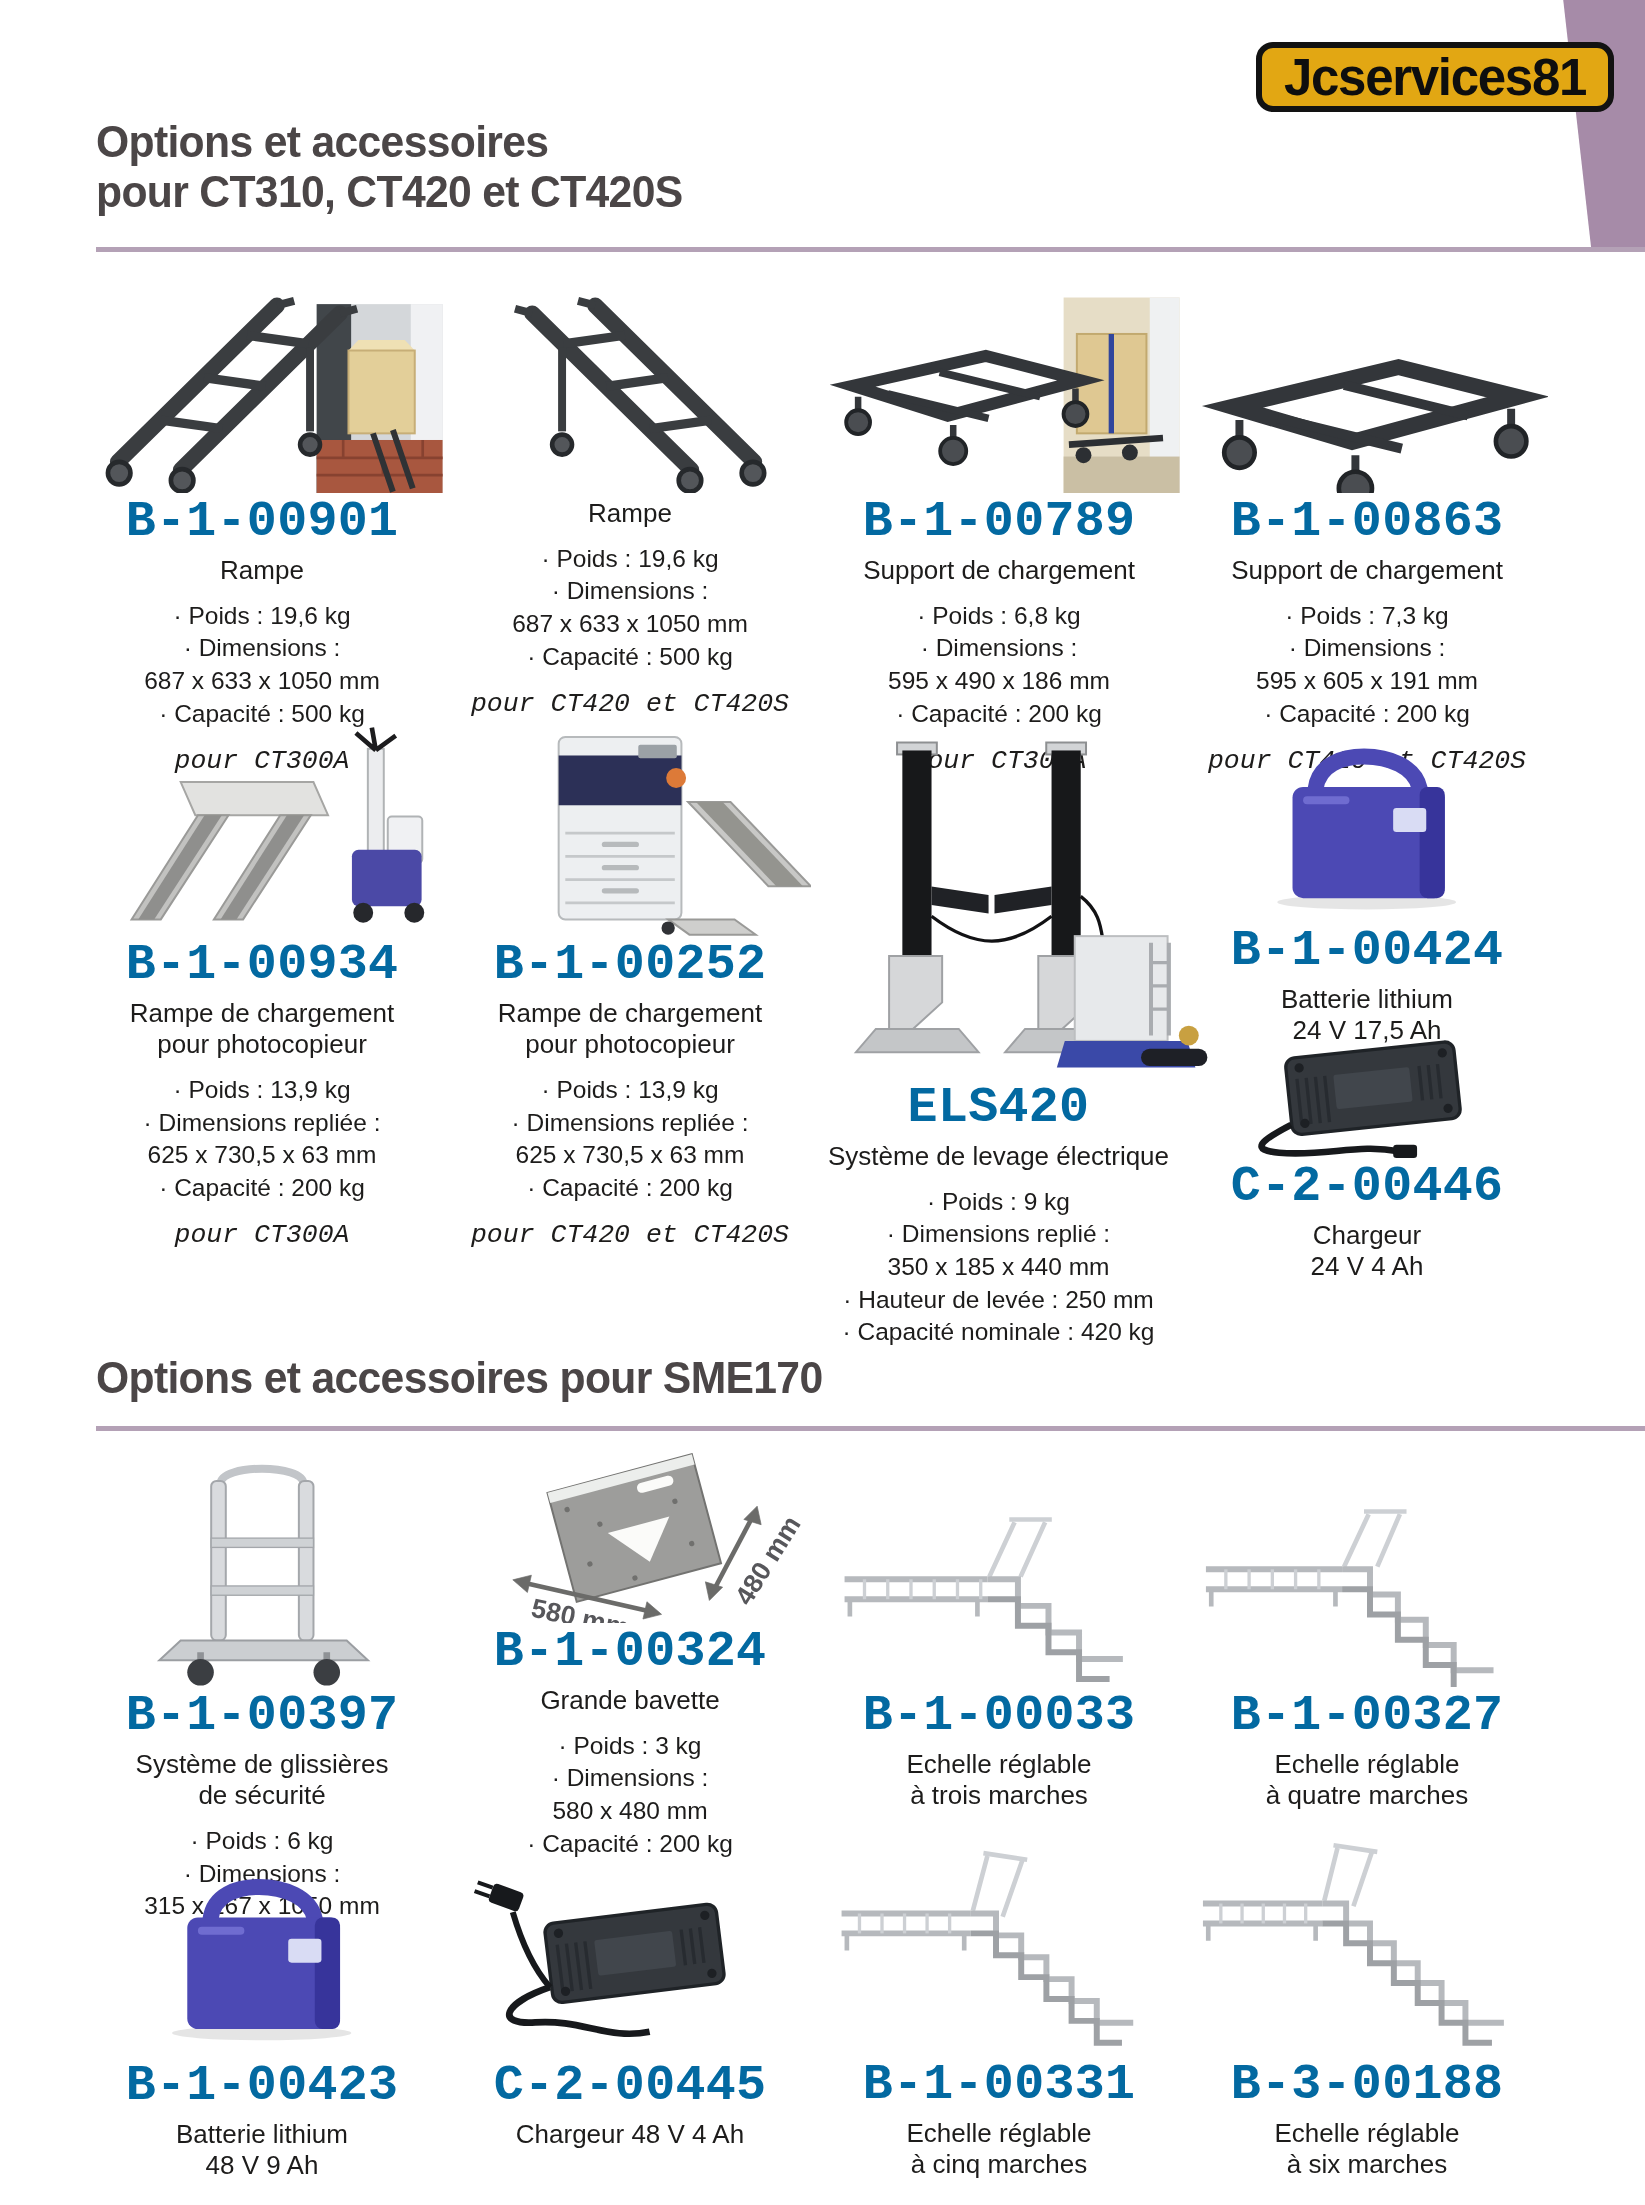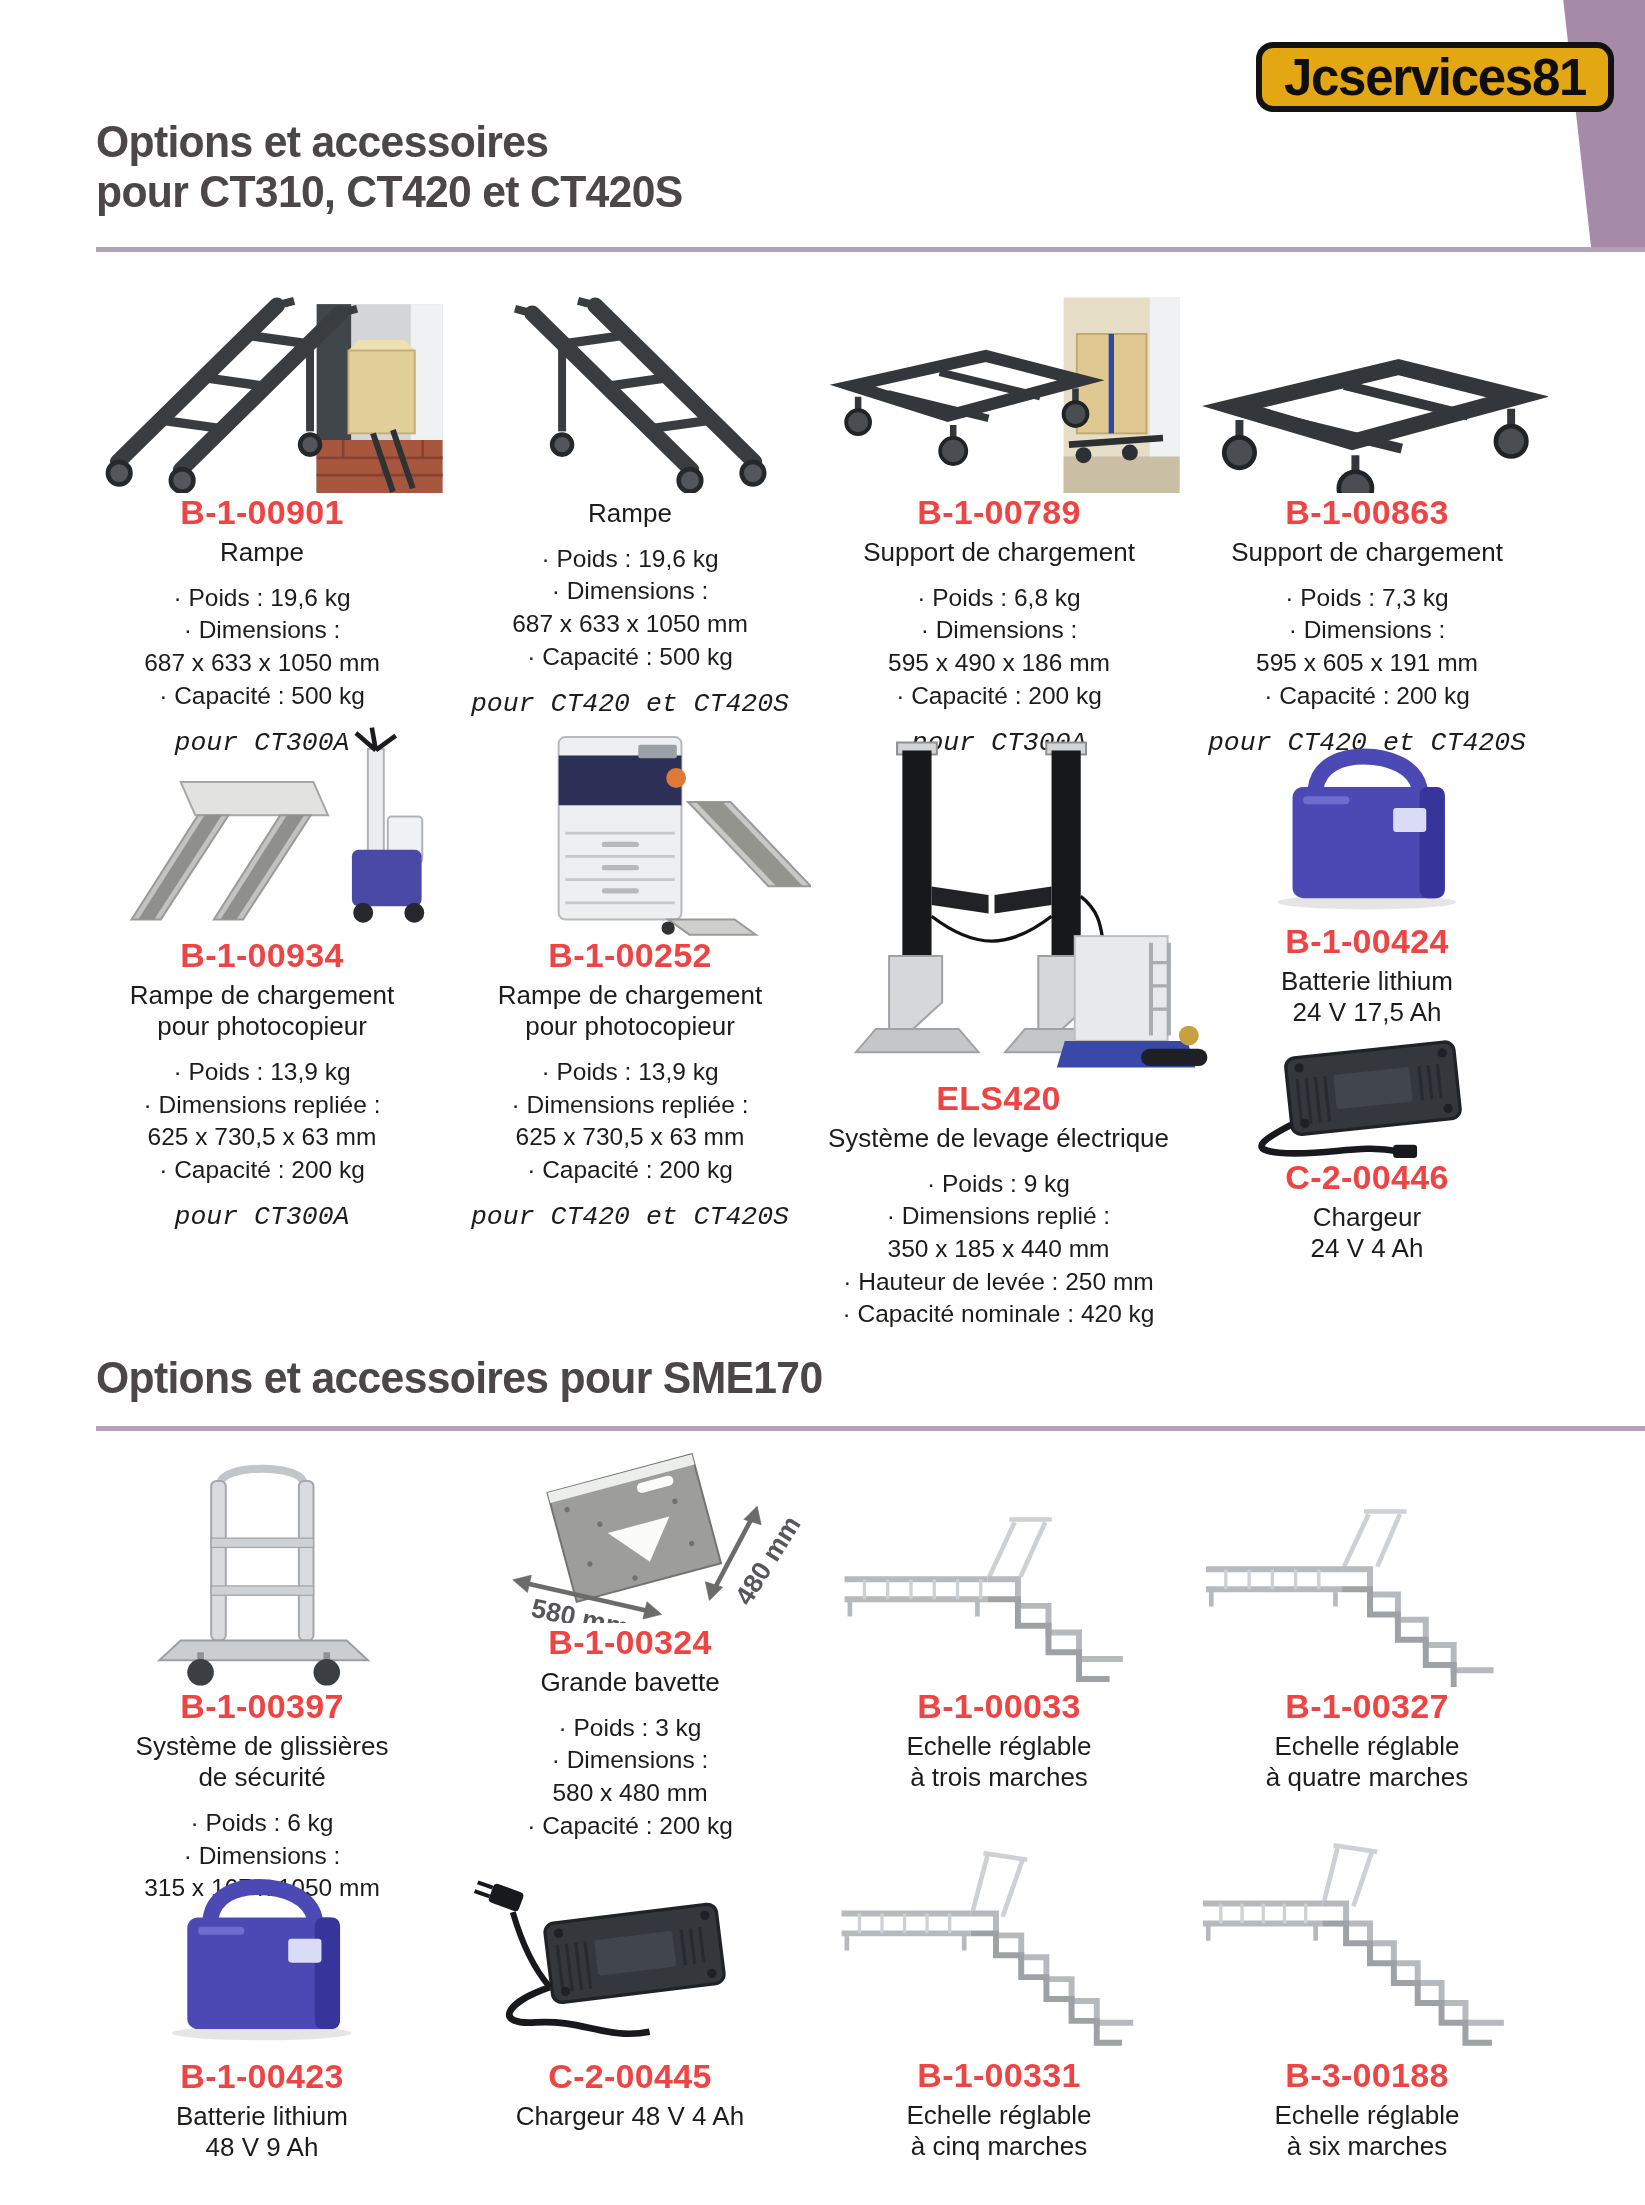--- a/index.html
+++ b/index.html
@@ -9,21 +9,21 @@
           clip-path:polygon(53% 0,100% 0,100% 100%,69% 100%);}
   .logo{position:absolute;left:1256px;top:42px;width:358px;height:70px;background:#e2a713;
         border:6px solid #121212;border-radius:17px;display:flex;align-items:center;justify-content:center;
         font-size:51px;font-weight:900;color:#0e0e0e;letter-spacing:-1.3px;box-sizing:border-box;}
   .h1{position:absolute;left:96px;color:#4b4647;font-weight:bold;font-size:44px;line-height:1.14;
       letter-spacing:-0.7px;transform:scaleX(.97);transform-origin:left;white-space:nowrap;}
   .divider{position:absolute;height:4.6px;background:#b4a1b6;}
   .cell{position:absolute;width:368px;text-align:center;}
   .cell.wide{width:431px;text-align:center;}
   .imgbox{display:flex;align-items:center;justify-content:center;}
-  .code{font-size:34px;font-weight:800;color:#ef4444;letter-spacing:0.3px;}
+  .code{font-size:50px;font-weight:800;color:#0369a1;letter-spacing:0.3px;font-family:Liberation Mono, monospace;}
   .pname{font-size:26px;line-height:1.2;margin-top:5.3px;}
   .specs{margin-top:13.3px;font-size:24.5px;line-height:1.33;}
   .note{margin-top:16px;font-size:26.5px;font-style:italic;font-family:Liberation Mono, monospace;}
   svg{display:block;}
 </style>
 </head>
 <body>
 
 <div class="page">
 

